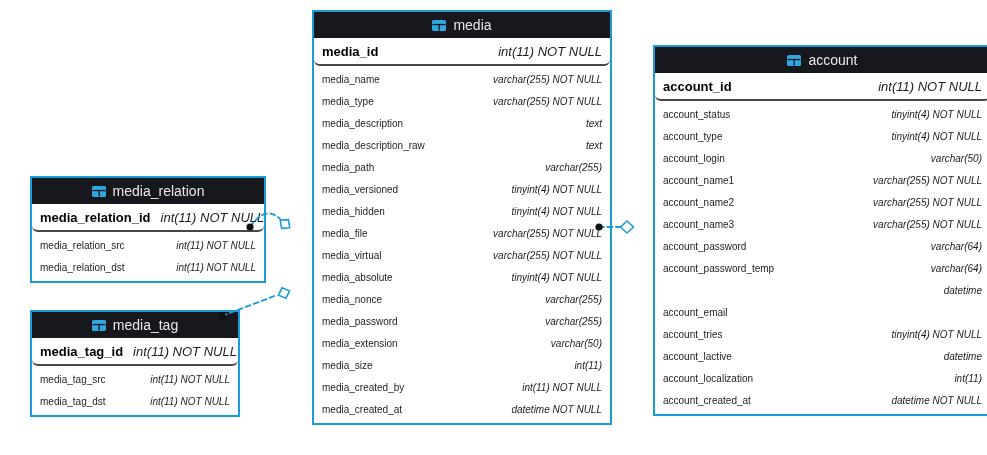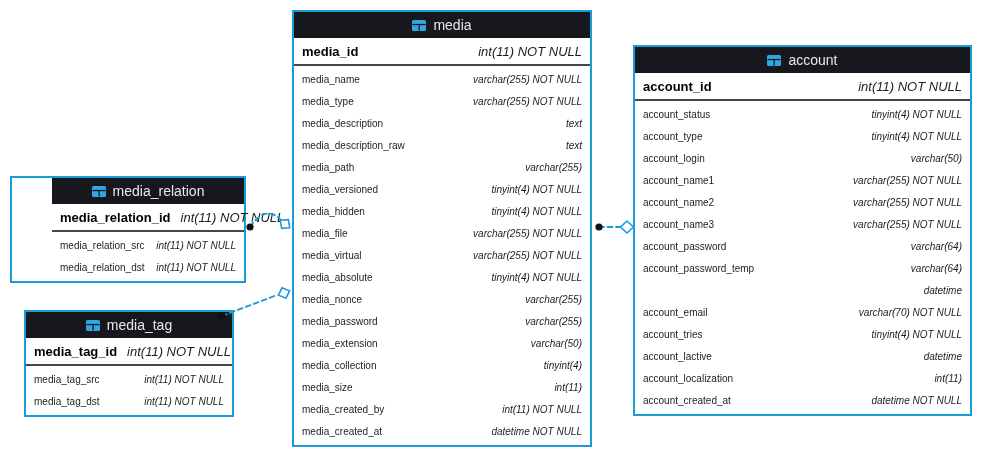--- a/index.html
+++ b/index.html
@@ -13,31 +13,32 @@
     background:var(--canvas-bg);
   }
   .canvas{
     position:relative;width:987px;height:455px;
     background:var(--canvas-bg);overflow:hidden;
   }
   .table{
     position:absolute;background:#fff;
     border:2px solid var(--table-border);
     z-index:1;
+    margin-left:20px;
   }
   .thead{
     height:26px;background:var(--header-bg);color:var(--header-text);
     display:flex;align-items:center;justify-content:center;gap:7px;
     font-size:14px;
   }
   .ticon{flex:0 0 auto;display:block;}
   .pkrow{
     height:28px;display:flex;align-items:center;justify-content:space-between;
     padding:0 8px;border-bottom:2px solid var(--pk-separator);
-    font-size:13px;color:var(--row-text);white-space:nowrap;
+    font-size:13px;color:var(--row-text);white-space:nowrap;border-radius:6px;
   }
   .pkrow .cname{font-weight:bold;color:#000;}
   .tbody{padding:2px 0 3px 0;}
   .row{
     height:22px;display:flex;align-items:center;justify-content:space-between;
     padding:0 8px;font-size:10px;color:var(--row-text);white-space:nowrap;
   }
   .cname{text-align:left;margin-right:10px;}
   .ctype{text-align:right;flex:1 1 auto;font-style:italic;}
   .connectors{
@@ -48,21 +49,21 @@
     stroke-dasharray:5 3.5;stroke-linecap:round;
   }
   .conndot{fill:var(--connector-dot);stroke:none;}
   .conndiamond{fill:#ffffff;stroke:var(--connector);stroke-width:1.6;}
 </style>
 </head>
 <body>
 
 <div class="canvas">
 
-  <div class="table" style="left:10px;top:176px;width:236px;padding-left:40px;">
+  <div class="table" style="left:10px;top:176px;width:236px;">
     <div class="thead">
       <svg class="ticon" width="14" height="11" viewBox="0 0 14 11">
         <rect x="0" y="0" width="14" height="11" rx="1.5" fill="var(--icon-blue)"></rect>
         <rect x="0.5" y="3.9" width="13" height="1.3" fill="var(--header-bg)"></rect>
         <rect x="6.5" y="4" width="1.3" height="6.5" fill="var(--header-bg)"></rect>
       </svg>
       <span>media_relation</span>
     </div>
     <div class="pkrow">
       <span class="cname">media_relation_id</span>
@@ -73,21 +74,21 @@
           <span class="cname">media_relation_src</span>
           <span class="ctype">int(11) NOT NULL</span>
         </div>
         <div class="row">
           <span class="cname">media_relation_dst</span>
           <span class="ctype">int(11) NOT NULL</span>
         </div>
       </div>
   </div>
 
-  <div class="table" style="left:24px;top:310px;width:210px;">
+  <div class="table" style="left:10px;top:310px;width:210px;">
     <div class="thead">
       <svg class="ticon" width="14" height="11" viewBox="0 0 14 11">
         <rect x="0" y="0" width="14" height="11" rx="1.5" fill="var(--icon-blue)"></rect>
         <rect x="0.5" y="3.9" width="13" height="1.3" fill="var(--header-bg)"></rect>
         <rect x="6.5" y="4" width="1.3" height="6.5" fill="var(--header-bg)"></rect>
       </svg>
       <span>media_tag</span>
     </div>
     <div class="pkrow">
       <span class="cname">media_tag_id</span>
@@ -165,24 +166,20 @@
         </div>
         <div class="row">
           <span class="cname">media_password</span>
           <span class="ctype">varchar(255)</span>
         </div>
         <div class="row">
           <span class="cname">media_extension</span>
           <span class="ctype">varchar(50)</span>
         </div>
         <div class="row">
-          <span class="cname">media_collection</span>
-          <span class="ctype">tinyint(4)</span>
-        </div>
-        <div class="row">
           <span class="cname">media_size</span>
           <span class="ctype">int(11)</span>
         </div>
         <div class="row">
           <span class="cname">media_created_by</span>
           <span class="ctype">int(11) NOT NULL</span>
         </div>
         <div class="row">
           <span class="cname">media_created_at</span>
           <span class="ctype">datetime NOT NULL</span>
@@ -234,21 +231,20 @@
         </div>
         <div class="row">
           <span class="cname">account_password_temp</span>
           <span class="ctype">varchar(64)</span>
         </div>
         <div class="row">
           <span class="ctype">datetime</span>
         </div>
         <div class="row">
           <span class="cname">account_email</span>
-          <span class="ctype">varchar(70) NOT NULL</span>
         </div>
         <div class="row">
           <span class="cname">account_tries</span>
           <span class="ctype">tinyint(4) NOT NULL</span>
         </div>
         <div class="row">
           <span class="cname">account_lactive</span>
           <span class="ctype">datetime</span>
         </div>
         <div class="row">

